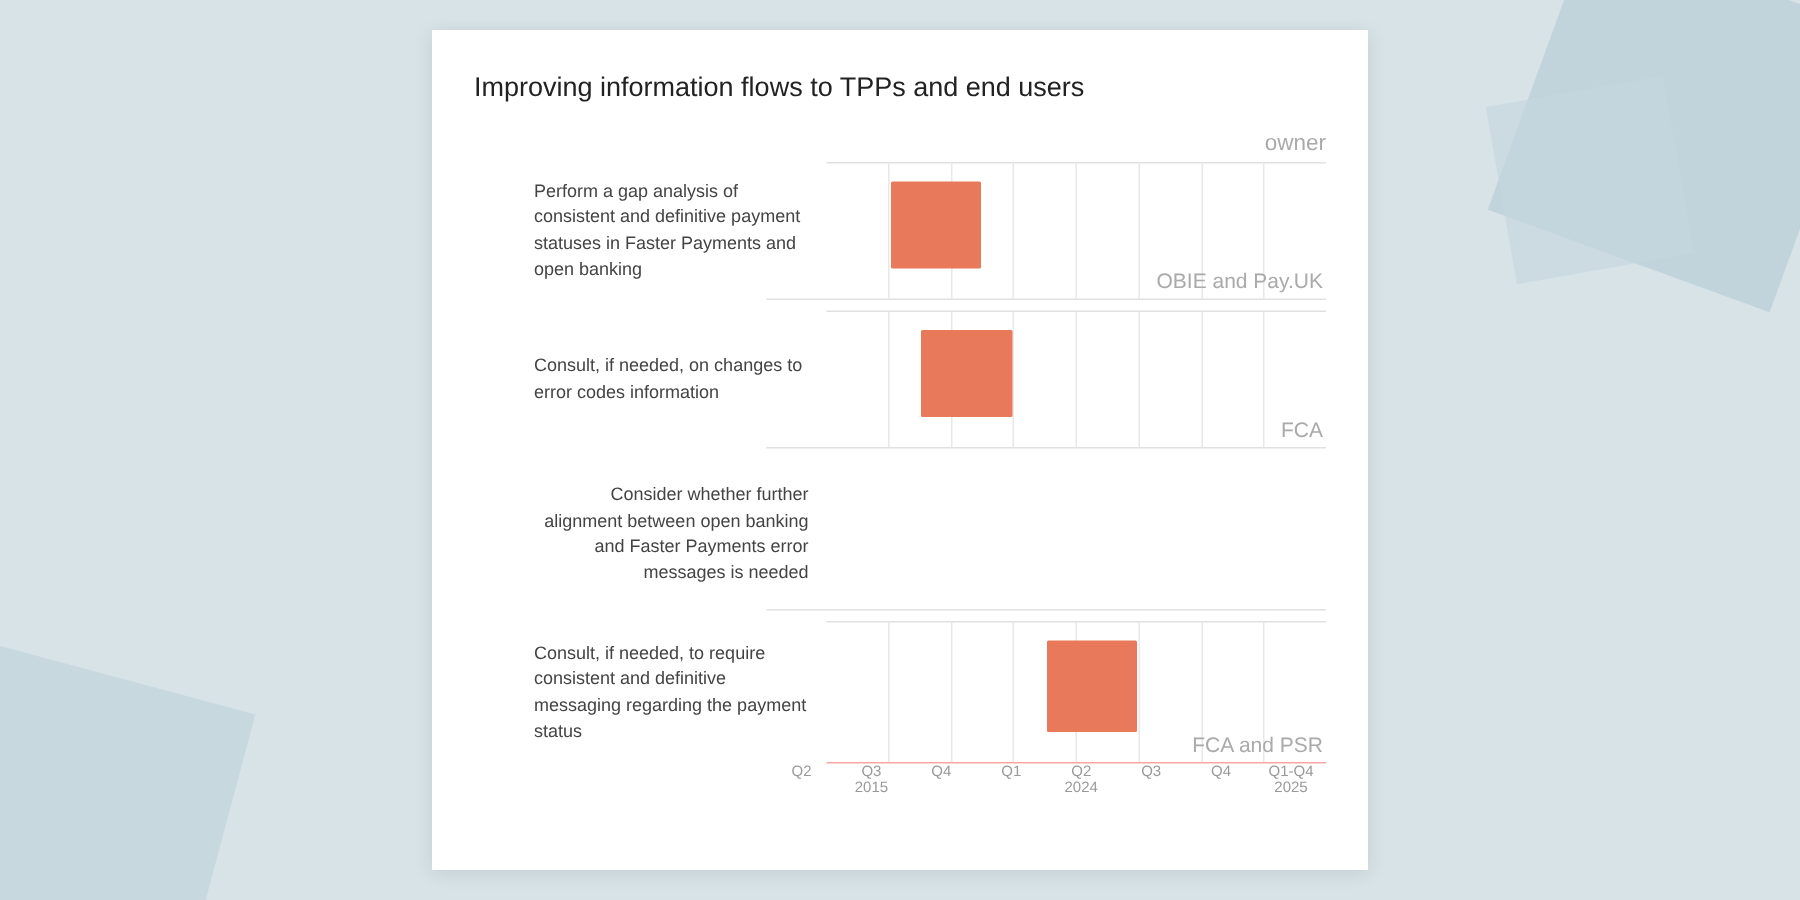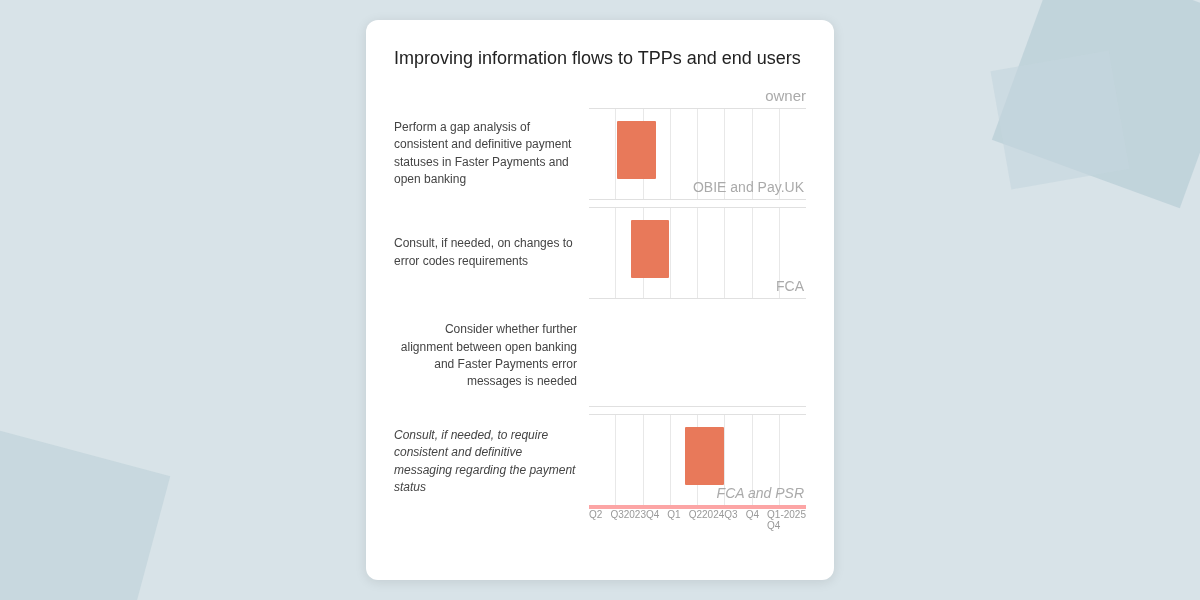--- a/index.html
+++ b/index.html
@@ -52,24 +52,24 @@
       background: #c5d5dd;
       transform: rotate(-10deg);
       opacity: 0.6;
     }
 
     .card {
       position: absolute;
       top: 20px;
       left: 50%;
       transform: translateX(-50%);
-      width: 468px;
+      width: 624px;
       min-height: 560px;
       background: #fff;
-      border-radius: 12px;
+      border-radius: 0;
       padding: 28px 28px 20px 28px;
       box-shadow: 0 2px 12px rgba(0,0,0,0.1);
     }
 
     .card-title {
       font-size: 18px;
       font-weight: 500;
       color: #222;
       margin-bottom: 18px;
     }
@@ -88,30 +88,31 @@
 
     .row-label-col {
       width: 195px;
       min-width: 195px;
       padding-right: 12px;
       font-size: 12px;
       color: #444;
       line-height: 1.45;
       display: flex;
       align-items: center;
+      margin-left: 40px;
     }
 
     .row-chart-col {
       flex: 1;
       position: relative;
       border-top: 1px solid #e0e0e0;
     }
 
     .row-chart-col.last-row {
-      border-bottom: 4px solid #fca5a5;
+      border-bottom: 1px solid #fca5a5;
     }
 
     .grid-row {
       position: relative;
       height: 100%;
       min-height: 90px;
     }
 
     
     .grid-lines {
@@ -166,22 +167,22 @@
 
     
     .quarters-axis {
       flex: 1;
       display: flex;
     }
 
     .q-label {
       flex: 1;
       display: flex;
-      flex-direction: row;
-      align-items: flex-start;
+      flex-direction: column;
+      align-items: center;
       font-size: 10px;
       color: #999;
     }
 
     .q-label .q-name {
       font-size: 10px;
     }
 
     .q-label .q-year {
       font-size: 10px;
@@ -244,21 +245,21 @@
       </div>
     </div>
 
     <div class="separator-row">
       <div class="separator-spacer"></div>
       <div class="separator-line"></div>
     </div>
 
     <div class="row" style="min-height:80px;">
       <div class="row-label-col">
-        <span>Consult, if needed, on changes to error codes requirements</span>
+        <span>Consult, if needed, on changes to error codes information</span>
       </div>
       <div class="row-chart-col">
         <div class="grid-row">
           <div class="grid-lines">
             <div class="grid-col"></div>
             <div class="grid-col"></div>
             <div class="grid-col"></div>
             <div class="grid-col"></div>
             <div class="grid-col"></div>
             <div class="grid-col"></div>
@@ -281,21 +282,21 @@
       <div class="row-label-col">
         <span>Consider whether further alignment between open banking and Faster Payments error messages is needed</span>
       </div>
     </div>
 
     <div class="separator-row">
       <div class="separator-spacer"></div>
       <div class="separator-line"></div>
     </div>
 
-    <div class="row" style="min-height:95px;font-style:italic;">
+    <div class="row" style="min-height:95px;">
       <div class="row-label-col">
         <span>Consult, if needed, to require consistent and definitive messaging regarding the payment status</span>
       </div>
       <div class="row-chart-col row-chart-col last-row">
         <div class="grid-row">
           <div class="grid-lines">
             <div class="grid-col"></div>
             <div class="grid-col"></div>
             <div class="grid-col"></div>
             <div class="grid-col"></div>
@@ -315,21 +316,21 @@
       <div class="axis-spacer"></div>
       <div class="quarters-axis">
 
         <div class="q-label">
           <span class="q-name">Q2</span>
           <span class="q-year">&nbsp;</span>
         </div>
 
         <div class="q-label">
           <span class="q-name">Q3</span>
-          <span class="q-year">2023</span>
+          <span class="q-year">2015</span>
         </div>
 
         <div class="q-label">
           <span class="q-name">Q4</span>
           <span class="q-year">&nbsp;</span>
         </div>
 
         <div class="q-label">
           <span class="q-name">Q1</span>
           <span class="q-year">&nbsp;</span>

